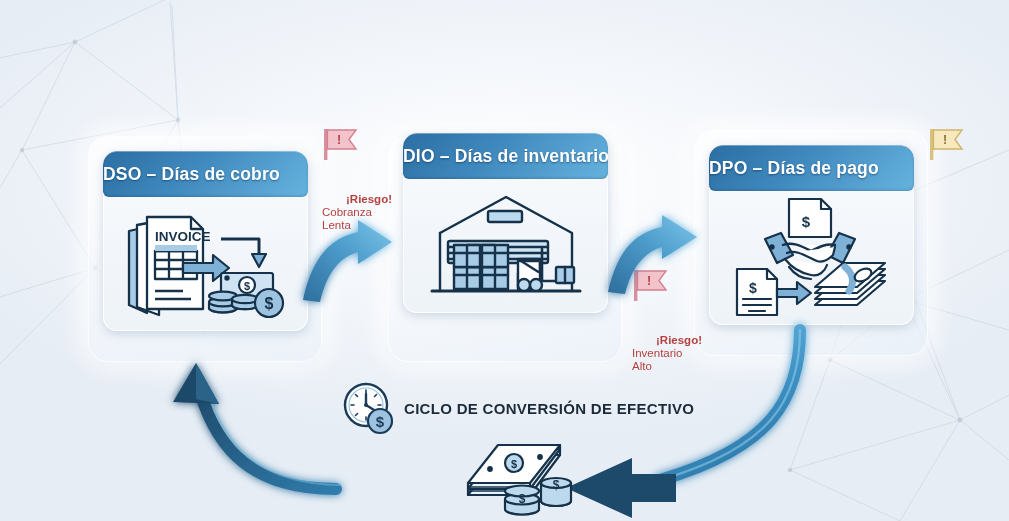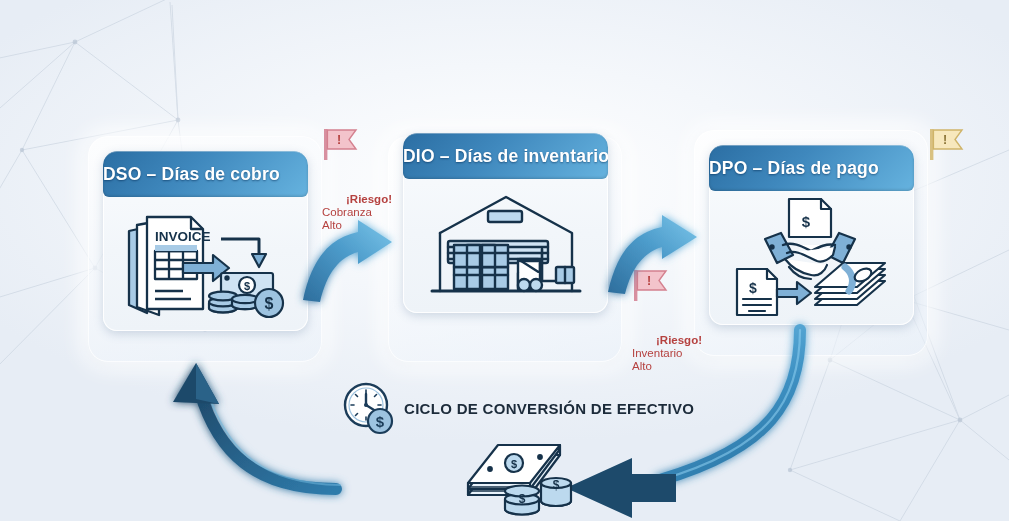--- a/index.html
+++ b/index.html
@@ -246,21 +246,21 @@
   </div>
 
   <div class="flag red" style="left:322px;top:127px;width:80px;">
     <svg width="40" height="34" viewBox="0 0 40 34">
       <rect x="2" y="2" width="3.4" height="31" fill="#d890a0"></rect>
       <path d="M5.4 3 L34 3 L27 12.5 L34 22 L5.4 22 Z" fill="#f3c3cb" stroke="#d4808f" stroke-width="1.4"></path>
       <text x="17" y="17" text-anchor="middle" font-family="Liberation Sans, sans-serif" font-size="12.5" font-weight="bold" fill="#b5413f">!</text>
     </svg>
     <div class="fl-label">
       <span class="fl-title">¡Riesgo!</span><span>Cobranza
-Alto</span>
+Lenta</span>
     </div>
   </div>
 
   <div class="flag red" style="left:632px;top:268px;width:80px;">
     <svg width="40" height="34" viewBox="0 0 40 34">
       <rect x="2" y="2" width="3.4" height="31" fill="#d890a0"></rect>
       <path d="M5.4 3 L34 3 L27 12.5 L34 22 L5.4 22 Z" fill="#f3c3cb" stroke="#d4808f" stroke-width="1.4"></path>
       <text x="17" y="17" text-anchor="middle" font-family="Liberation Sans, sans-serif" font-size="12.5" font-weight="bold" fill="#b5413f">!</text>
     </svg>
     <div class="fl-label">

